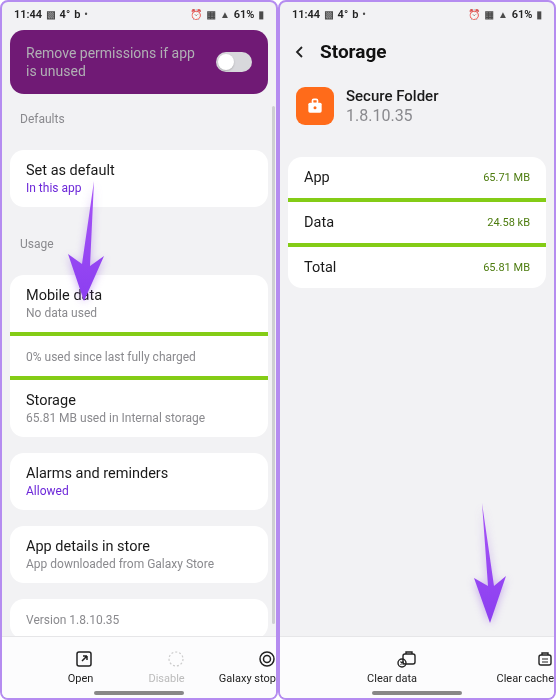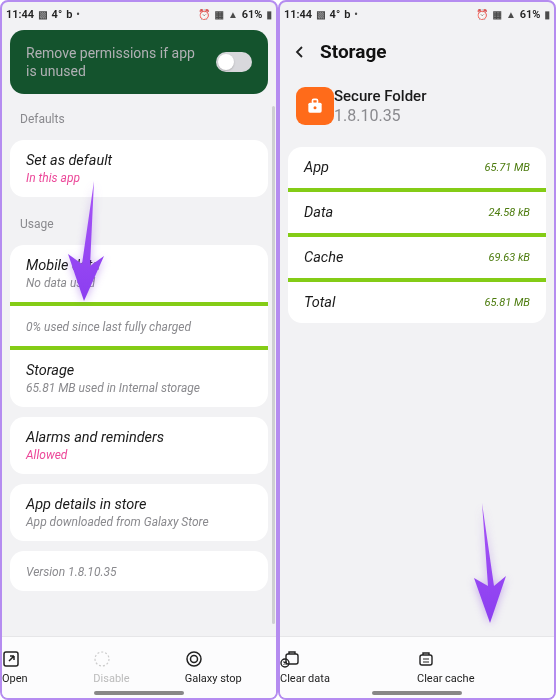--- a/index.html
+++ b/index.html
@@ -1,46 +1,46 @@
 <!DOCTYPE html>
 <html><head>
 <meta charset="utf-8">
 <style>
   * { box-sizing: border-box; margin: 0; padding: 0; font-family: -apple-system, Roboto, "Segoe UI", sans-serif; }
   body { background: #fff; width: 556px; height: 700px; display: flex; }
   .phone { width: 278px; height: 700px; background: #f2f2f4; border: 2px solid #b58cf0; border-radius: 8px; overflow: hidden; display: flex; flex-direction: column; position: relative; }
-  .statusbar { height: 24px; display: flex; align-items: center; justify-content: space-between; padding: 0 4px; font-size: 11px; font-weight: 600; color: #222; }
+  .statusbar { height: 24px; display: flex; align-items: center; justify-content: space-between; padding: 0 12px; font-size: 11px; font-weight: 600; color: #222; }
   .sb-left, .sb-right { display: flex; align-items: center; gap: 4px; }
   .sb-icon { font-size: 10px; opacity: .8; }
   .header { display: flex; align-items: center; padding: 14px 14px 14px 14px; gap: 14px; }
   .header .back { width: 12px; height: 12px; }
   .header h1 { font-size: 19px; font-weight: 700; color: #111; flex: 1; }
   .more { width: 4px; display: flex; flex-direction: column; gap: 2px; align-items: center; }
   .more span { width: 3px; height: 3px; background: #222; border-radius: 50%; }
   .scroll { flex: 1; overflow: hidden; position: relative; }
-  .card { background: #fff; border-radius: 14px; margin: 6px 8px; font-style: italic; }
+  .card { background: #fff; border-radius: 14px; margin: 16px 8px; }
   .section-label { font-size: 12px; color: #8a8a8e; padding: 14px 18px 8px; }
   .row { padding: 12px 16px; border-bottom: 4px solid #84cc16; }
   .row:last-child { border-bottom: none; }
   .row .title { font-size: 14.5px; color: #1a1a1a; }
   .row .sub { font-size: 12px; color: #8a8a8e; margin-top: 2px; }
-  .row .sub.link { color: #ec4899; }
+  .row .sub.link { color: #6d28d9; }
   .row-flex { display: flex; align-items: center; justify-content: space-between; }
   .row-flex .value { font-size: 11px; color: #4d7c0f; }
   .toggle { width: 36px; height: 20px; background: #d8d8dc; border-radius: 10px; position: relative; flex-shrink: 0; }
   .toggle::after { content: ""; position: absolute; width: 16px; height: 16px; background: #fff; border-radius: 50%; top: 2px; left: 2px; box-shadow: 0 1px 2px rgba(0,0,0,.2); }
-  .remove-perm { background: #14532d; border-radius: 14px; margin: 4px 8px; padding: 14px 16px; display: flex; align-items: center; gap: 10px; }
+  .remove-perm { background: #701a75; border-radius: 14px; margin: 4px 8px; padding: 14px 16px; display: flex; align-items: center; gap: 10px; }
   .remove-perm .text { font-size: 14px; color: #b0b0b4; flex: 1; line-height: 1.3; }
-  .appicon-row { display: flex; align-items: center; gap: 0; padding: 10px 16px 16px; }
+  .appicon-row { display: flex; align-items: center; gap: 12px; padding: 10px 16px 16px; }
   .appicon { width: 38px; height: 38px; background: #ff6b1a; border-radius: 9px; display: flex; align-items: center; justify-content: center; }
   .appicon svg { width: 20px; height: 20px; }
   .appinfo .name { font-size: 15px; font-weight: 500; color: #1a1a1a; }
   .appinfo .ver { font-size: 16px; color: #8a8a8e; margin-top: 1px; }
   .bottombar { height: 62px; background: #fcfcfd; display: flex; border-top: 1px solid #e6e6e8; }
-  .bottombar .btn { flex: 1; display: flex; flex-direction: column; align-items: flex-start; justify-content: center; gap: 4px; font-size: 11px; color: #222; }
+  .bottombar .btn { flex: 1; display: flex; flex-direction: column; align-items: flex-end; justify-content: center; gap: 4px; font-size: 11px; color: #222; }
   .bottombar .btn.disabled { color: #bbb; }
   .navline { position: absolute; bottom: 3px; left: 50%; transform: translateX(-50%); width: 90px; height: 4px; background: #888; border-radius: 2px; }
   .scrollhint { position: absolute; right: 1px; top: 80px; bottom: 12px; width: 3px; background: #cfcfd2; border-radius: 2px; }
   .arrow { position: absolute; pointer-events: none; }
   .arrow svg { filter: drop-shadow(0 2px 4px rgba(130,60,220,.4)); }
   .spacer-fill { flex: 1; }
 </style>
 </head>
 <body>
 
@@ -195,24 +195,20 @@
     <div class="card">
       <div class="row row-flex">
         <div class="title">App</div>
         <div class="value">65.71 MB</div>
       </div>
       <div class="row row-flex">
         <div class="title">Data</div>
         <div class="value">24.58 kB</div>
       </div>
       <div class="row row-flex">
-        <div class="title">Cache</div>
-        <div class="value">69.63 kB</div>
-      </div>
-      <div class="row row-flex">
         <div class="title">Total</div>
         <div class="value">65.81 MB</div>
       </div>
     </div>
 
     <div class="spacer-fill"></div>
 
     <div class="arrow" style="right:38px; bottom:4px;">
       <svg width="60" height="130" viewBox="0 0 60 130">
         <defs>

